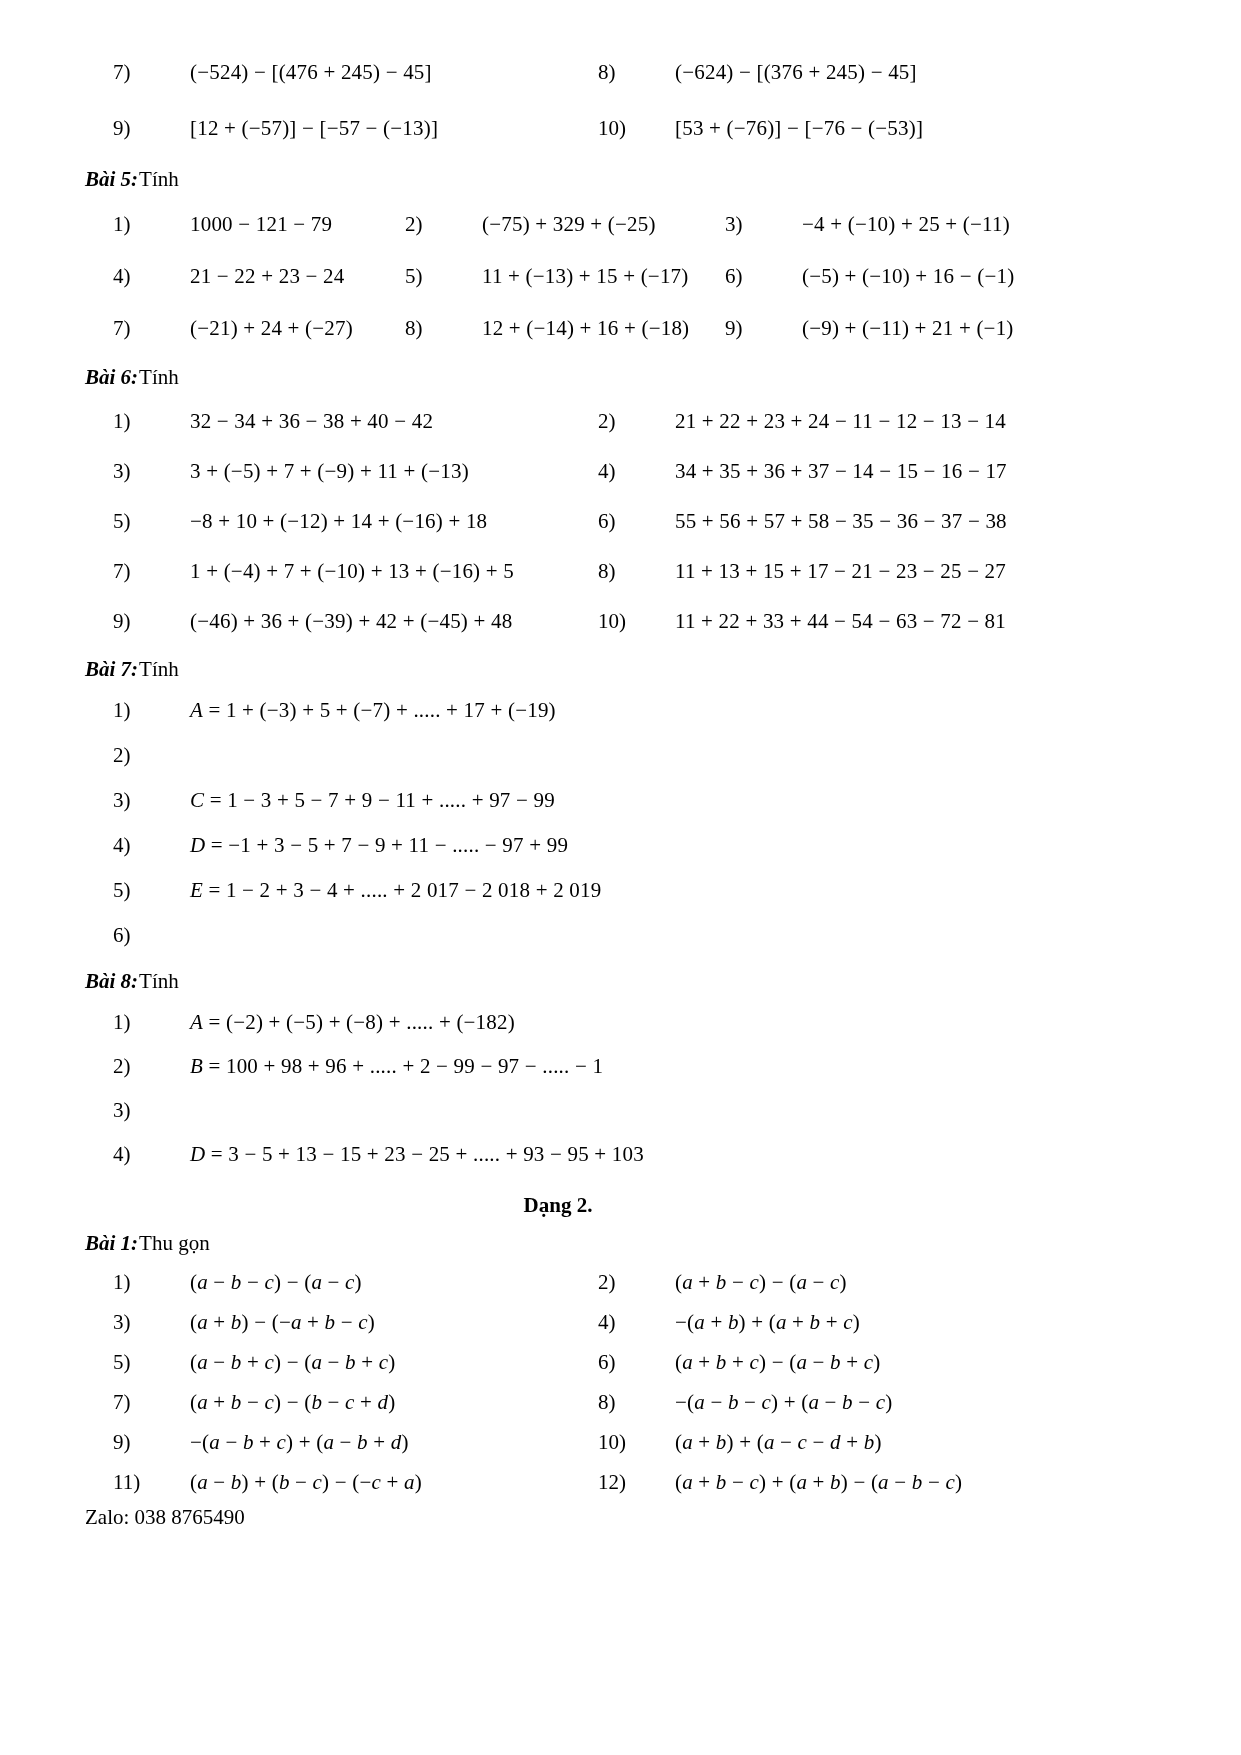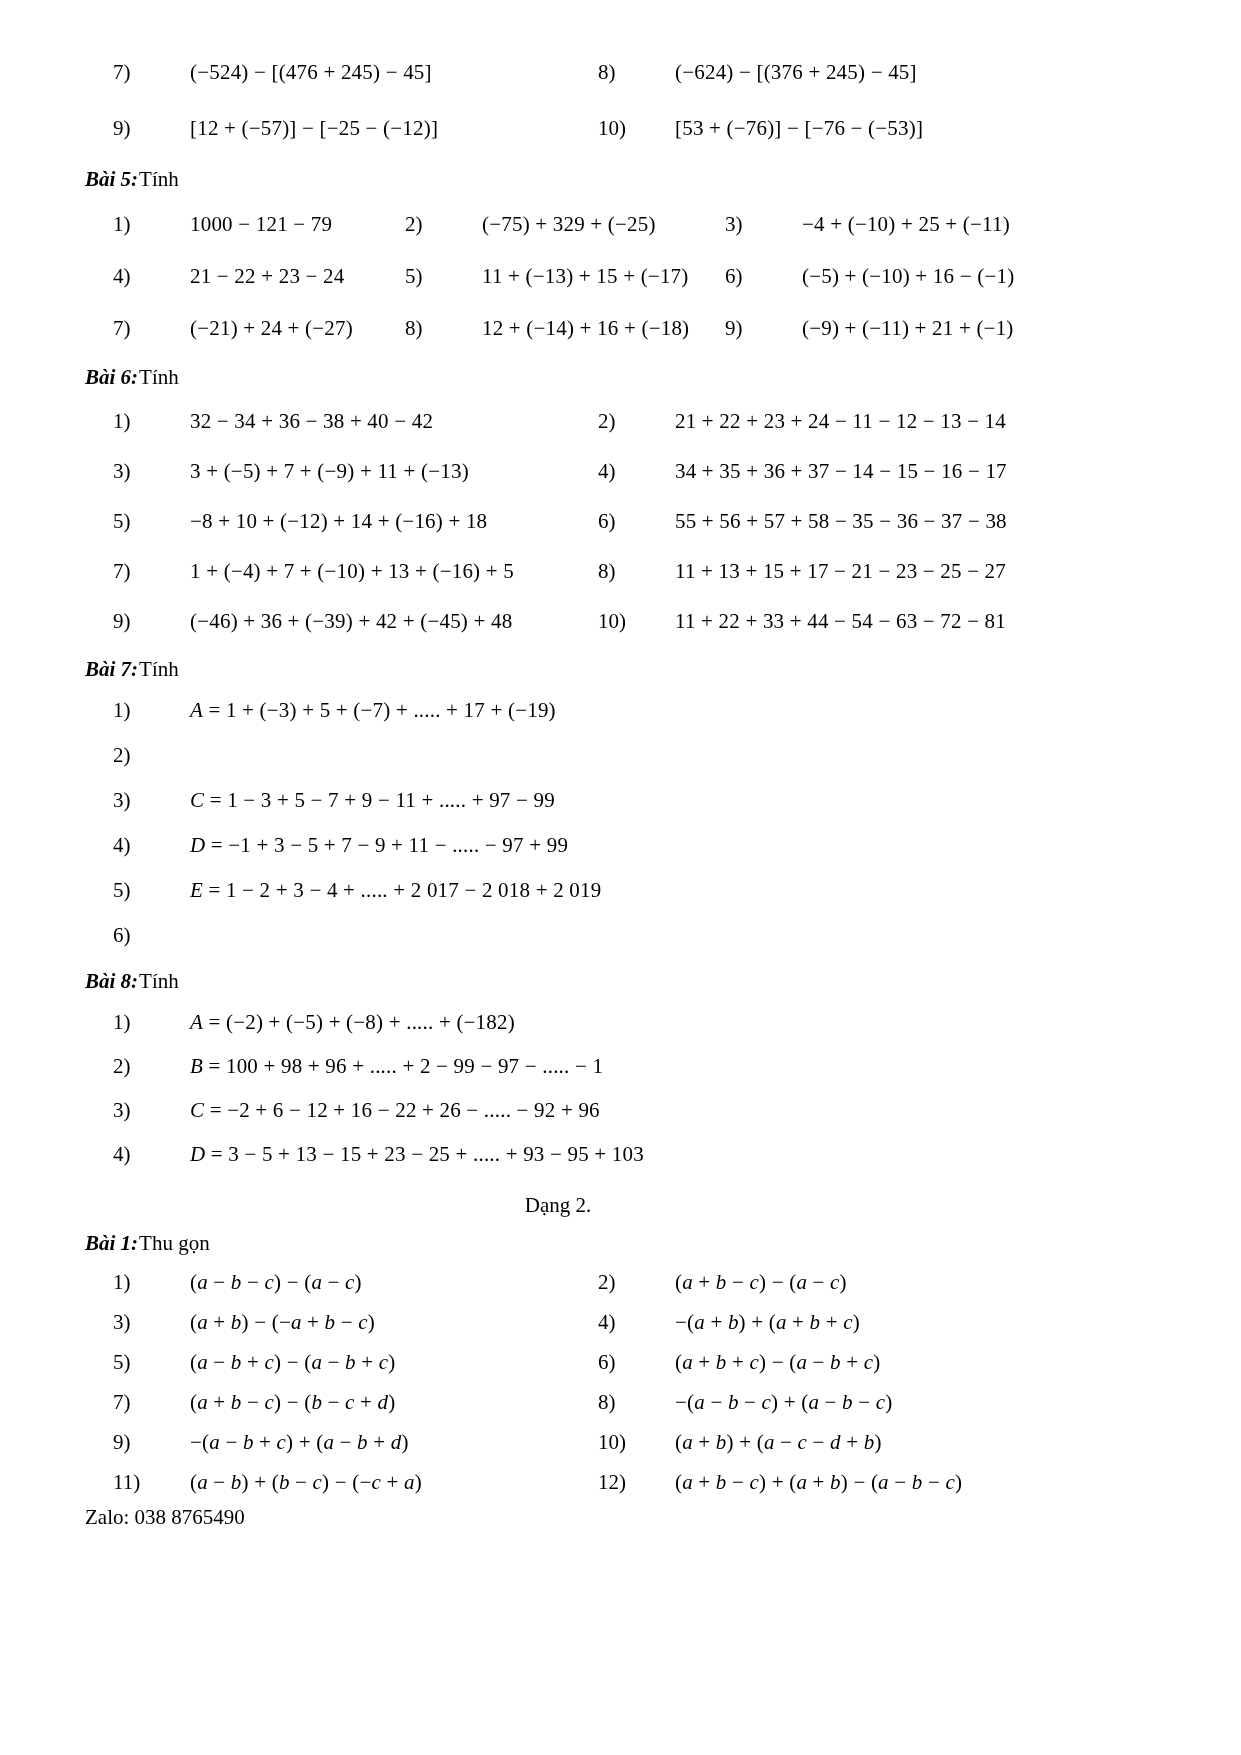--- a/index.html
+++ b/index.html
@@ -29,21 +29,21 @@
 
   .intro .item { height: 56px; }
   .b5 .item    { height: 52px; }
   .b6 .item    { height: 50px; }
   .b7 .item    { height: 45px; }
   .b8 .item    { height: 44px; }
   .d2 .item    { height: 40px; }
 
   .dang2-heading {
     text-align: center;
-    font-weight: normal;
+    font-weight: bold;
     margin: 14px 170px 2px 0;
     line-height: 30px;
   }
   .footer { line-height: 30px; }
 </style>
 </head>
 <body>
 
 <div class="page">
 
@@ -51,21 +51,21 @@
     <div class="item">
         <span class="num">7)</span>
         <span class="expr">(−524) − [(476 + 245) − 45]</span>
       </div>
     <div class="item">
         <span class="num">8)</span>
         <span class="expr">(−624) − [(376 + 245) − 45]</span>
       </div>
     <div class="item">
         <span class="num">9)</span>
-        <span class="expr">[12 + (−57)] − [−25 − (−12)]</span>
+        <span class="expr">[12 + (−57)] − [−57 − (−13)]</span>
       </div>
     <div class="item">
         <span class="num">10)</span>
         <span class="expr">[53 + (−76)] − [−76 − (−53)]</span>
       </div>
   </div>
 
   <div class="section-header">
     <span class="b">Bài 5:</span><span class="sub">Tính</span>
   </div>
@@ -189,21 +189,20 @@
     <div class="item">
         <span class="num">1)</span>
         <span class="expr"><i>A</i> = (−2) + (−5) + (−8) + ..... + (−182)</span>
       </div>
     <div class="item">
         <span class="num">2)</span>
         <span class="expr"><i>B</i> = 100 + 98 + 96 + ..... + 2 − 99 − 97 − ..... − 1</span>
       </div>
     <div class="item">
         <span class="num">3)</span>
-        <span class="expr"><i>C</i> = −2 + 6 − 12 + 16 − 22 + 26 − ..... − 92 + 96</span>
       </div>
     <div class="item">
         <span class="num">4)</span>
         <span class="expr"><i>D</i> = 3 − 5 + 13 − 15 + 23 − 25 + ..... + 93 − 95 + 103</span>
       </div>
   </div>
 
   <div class="dang2-heading">Dạng 2.</div>
 
   <div class="section-header">

